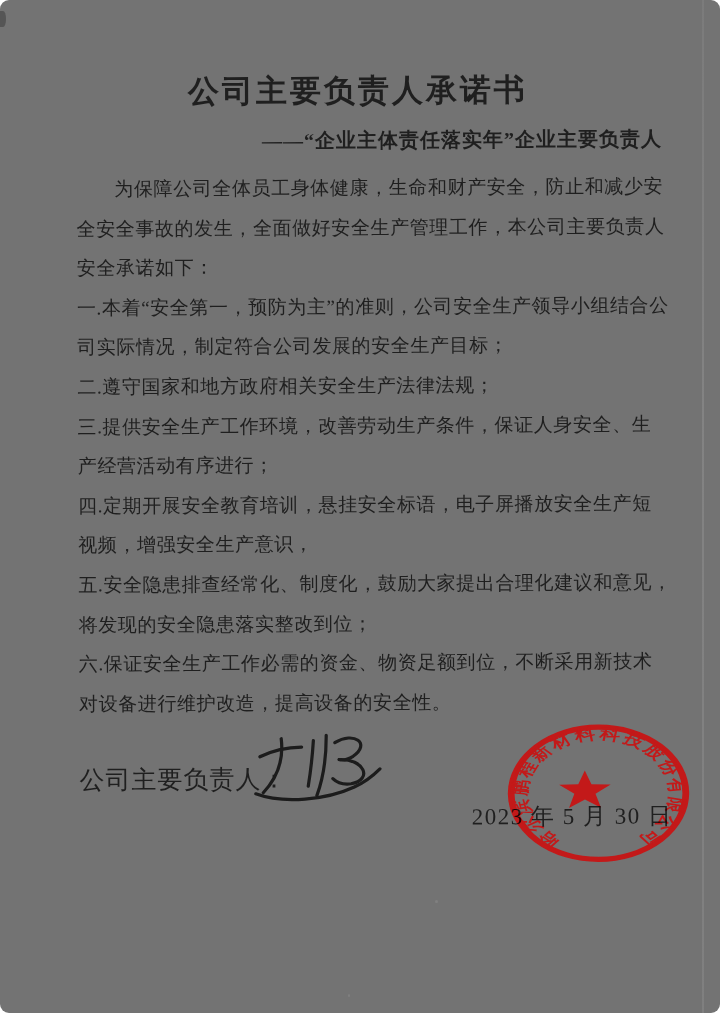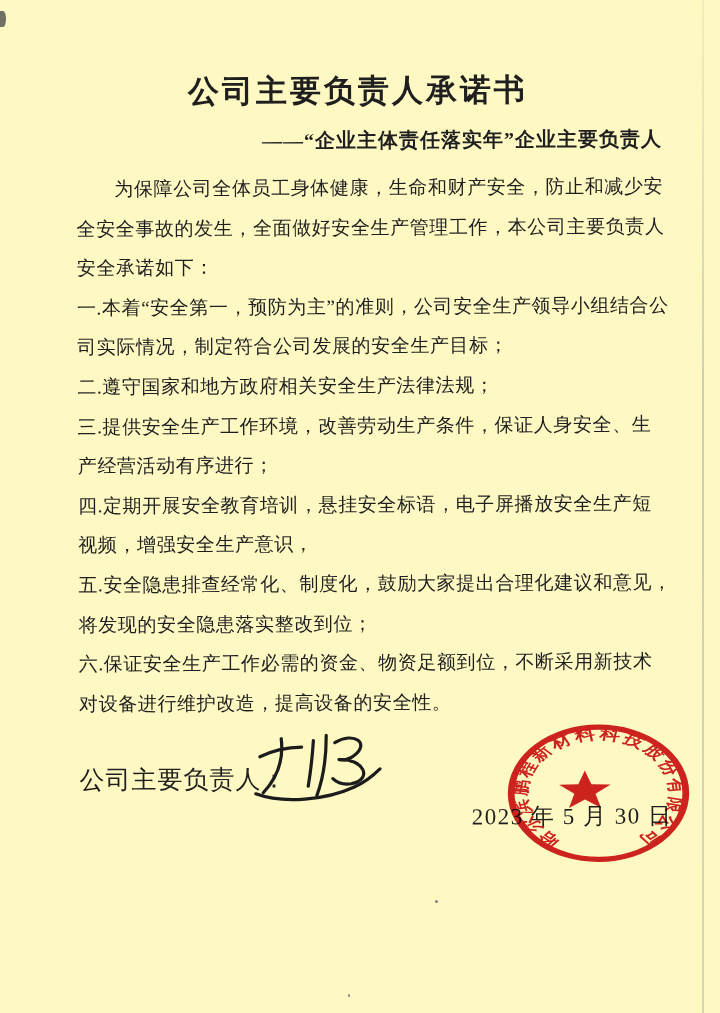--- a/index.html
+++ b/index.html
@@ -8,21 +8,22 @@
     width: 720px;
     height: 1013px;
     overflow: hidden;
     background: #ffffff;
     font-family: "Liberation Serif", "DejaVu Serif", serif;
     color: #1f1f1f;
   }
   .page {
     position: absolute;
     inset: 0;
-    background: #fef9c3;
+    background: #737373;
+    border-radius: 9px;
   }
   
   .edge-line {
     position: absolute;
     left: 702px;
     top: 0;
     width: 2px;
     height: 100%;
     background: linear-gradient(to bottom, rgba(170,170,170,0.15), rgba(150,150,150,0.45) 40%, rgba(150,150,150,0.35));
   }

